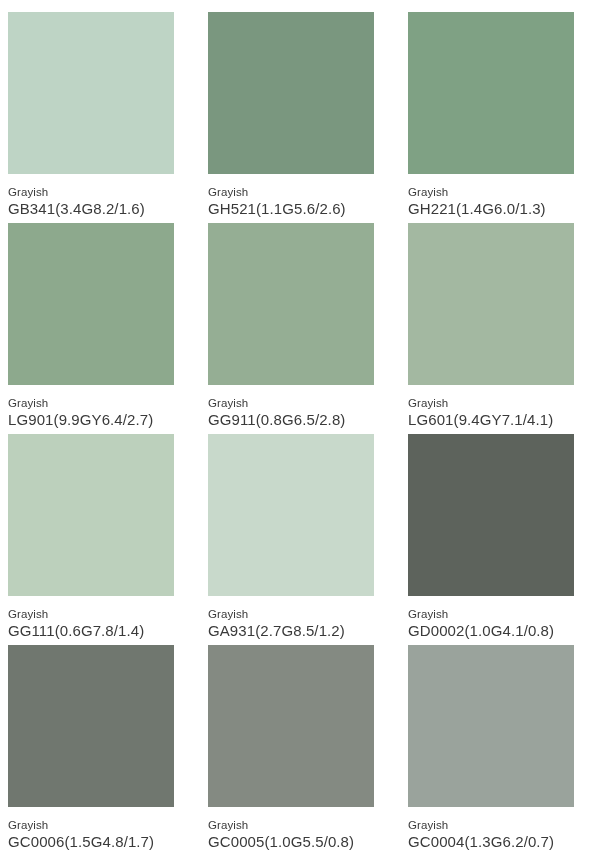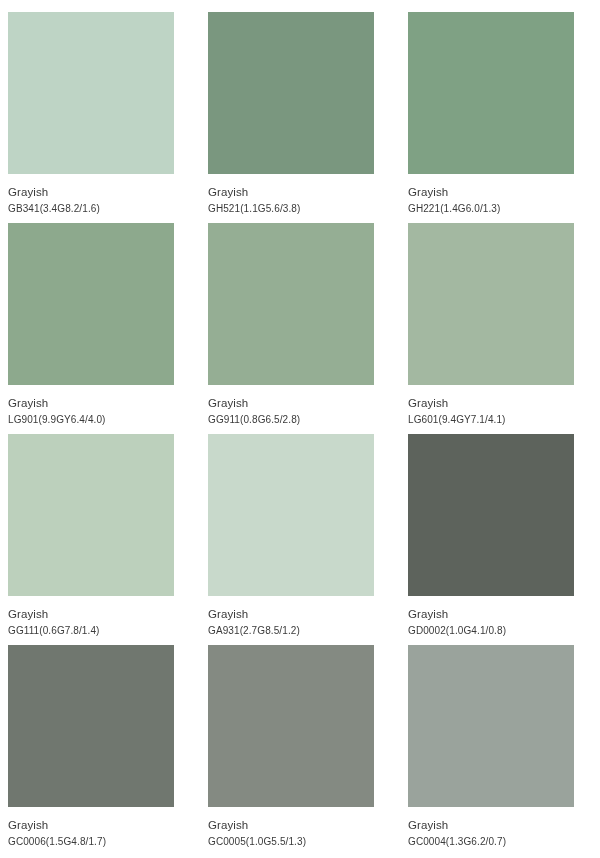--- a/index.html
+++ b/index.html
@@ -40,56 +40,56 @@
     margin-top: 11px;
     line-height: 15.5px;
   }
   .swatch-category {
     font-size: 11.5px;
     color: #3a3a3a;
     letter-spacing: 0.1px;
     white-space: nowrap;
   }
   .swatch-code {
-    font-size: 10px;
+    font-size: 15px;
     color: #3a3a3a;
     letter-spacing: 0.1px;
     white-space: nowrap;
   }
 </style>
 </head>
 <body style="background-color: rgb(255, 255, 255);">
 
 <div id="swatch-grid">
     <div class="swatch-cell">
       <div class="swatch-chip" style="background-color: rgb(190, 212, 197);"></div>
       <div class="swatch-caption">
         <div class="swatch-category">Grayish</div>
         <div class="swatch-code">GB341(3.4G8.2/1.6)</div>
       </div>
     </div>
     <div class="swatch-cell">
       <div class="swatch-chip" style="background-color: rgb(122, 151, 127);"></div>
       <div class="swatch-caption">
         <div class="swatch-category">Grayish</div>
-        <div class="swatch-code">GH521(1.1G5.6/3.8)</div>
+        <div class="swatch-code">GH521(1.1G5.6/2.6)</div>
       </div>
     </div>
     <div class="swatch-cell">
       <div class="swatch-chip" style="background-color: rgb(127, 161, 132);"></div>
       <div class="swatch-caption">
         <div class="swatch-category">Grayish</div>
         <div class="swatch-code">GH221(1.4G6.0/1.3)</div>
       </div>
     </div>
     <div class="swatch-cell">
       <div class="swatch-chip" style="background-color: rgb(141, 169, 141);"></div>
       <div class="swatch-caption">
         <div class="swatch-category">Grayish</div>
-        <div class="swatch-code">LG901(9.9GY6.4/4.0)</div>
+        <div class="swatch-code">LG901(9.9GY6.4/2.7)</div>
       </div>
     </div>
     <div class="swatch-cell">
       <div class="swatch-chip" style="background-color: rgb(149, 174, 148);"></div>
       <div class="swatch-caption">
         <div class="swatch-category">Grayish</div>
         <div class="swatch-code">GG911(0.8G6.5/2.8)</div>
       </div>
     </div>
     <div class="swatch-cell">
@@ -124,21 +124,21 @@
       <div class="swatch-chip" style="background-color: rgb(112, 119, 111);"></div>
       <div class="swatch-caption">
         <div class="swatch-category">Grayish</div>
         <div class="swatch-code">GC0006(1.5G4.8/1.7)</div>
       </div>
     </div>
     <div class="swatch-cell">
       <div class="swatch-chip" style="background-color: rgb(132, 138, 130);"></div>
       <div class="swatch-caption">
         <div class="swatch-category">Grayish</div>
-        <div class="swatch-code">GC0005(1.0G5.5/1.3)</div>
+        <div class="swatch-code">GC0005(1.0G5.5/0.8)</div>
       </div>
     </div>
     <div class="swatch-cell">
       <div class="swatch-chip" style="background-color: rgb(154, 163, 156);"></div>
       <div class="swatch-caption">
         <div class="swatch-category">Grayish</div>
         <div class="swatch-code">GC0004(1.3G6.2/0.7)</div>
       </div>
     </div>
   </div>

